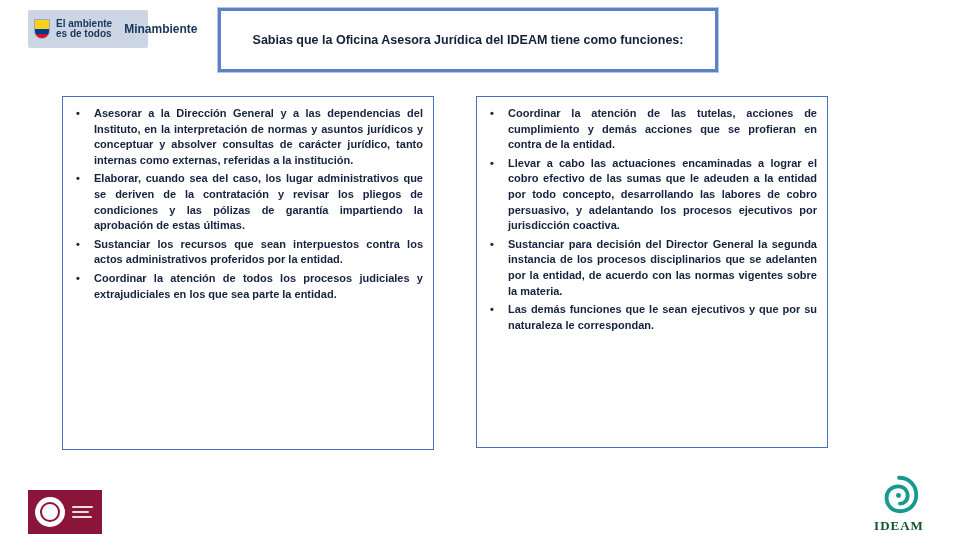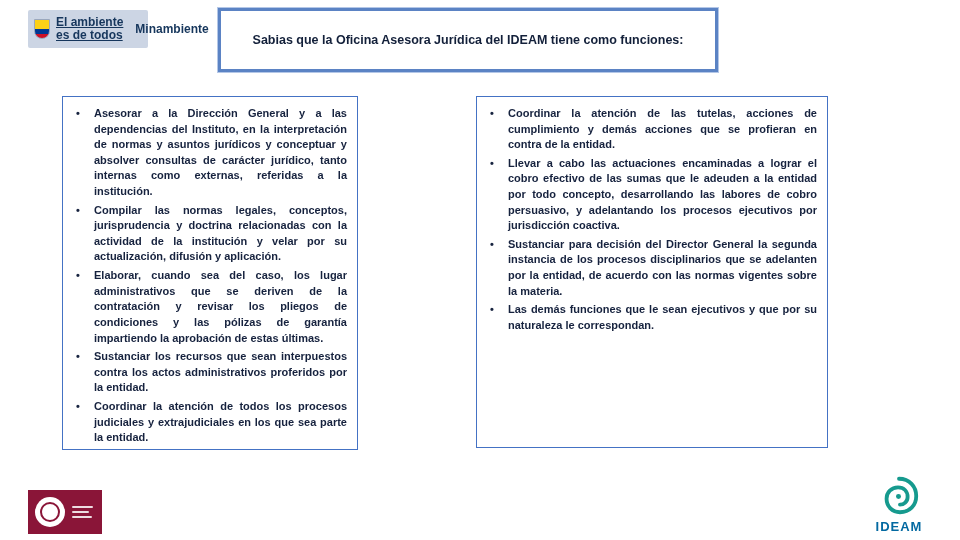--- a/index.html
+++ b/index.html
@@ -24,21 +24,21 @@
     border-radius: 2px;
   }
   .shield {
     width: 16px; height: 20px;
     border-radius: 0 0 8px 8px;
     background: linear-gradient(to bottom, #fcd116 0 50%, #003893 50% 75%, #ce1126 75% 100%);
     border: 1px solid #9aa7bd;
     flex: 0 0 auto;
   }
   .brand-text { display: flex; flex-direction: column; line-height: 1.05; }
-  .brand-text .line { font-size: 12px; font-weight: bold; color: #16365c; white-space: nowrap; text-decoration: underline; }
+  .brand-text .line { font-size: 10px; font-weight: bold; color: #16365c; white-space: nowrap; }
   .brand-divider { width: 1px; height: 24px; background: #16365c; opacity: .6; }
   .brand-ministry { font-size: 12px; color: #16365c; font-weight: bold; white-space: nowrap; }
 
   
   .title-box {
     position: absolute; left: 218px; top: 8px;
     width: 500px; height: 64px;
     background: #ffffff;
     border: 3px solid #5b83c4;
     box-shadow: 0 0 0 1px #b4c7e7;
@@ -53,21 +53,21 @@
     color: #13203a;
   }
 
   
   .panel {
     position: absolute;
     background: #ffffff;
     border: 1.6px solid #4472c4;
     padding: 9px 10px 8px 8px;
   }
-  .panel-left  { left: 62px;  top: 96px; width: 296px; height: 354px; }
+  .panel-left  { left: 62px;  top: 96px; width: 372px; height: 354px; }
   .panel-right { left: 476px; top: 96px; width: 352px; height: 352px; }
 
   ul.fn-list { list-style: none; margin: 0; padding: 0; }
   ul.fn-list li {
     position: relative;
     padding-left: 23px;
     margin-bottom: 3px;
     font-size: 11px;
     font-weight: bold;
     line-height: 1.42;
@@ -108,22 +108,23 @@
   .ideam-logo {
     position: absolute; right: 26px; bottom: 6px;
     width: 70px;
     display: flex; flex-direction: column; align-items: center;
   }
   .ideam-logo svg { display: block; }
   .ideam-label {
     font-size: 13px;
     font-weight: bold;
     letter-spacing: 1px;
-    color: #0369a1;
+    color: #14532d;
     margin-top: 1px;
+    font-family: Liberation Serif, serif;
   }
 </style>
 </head>
 <body>
 
 <div class="slide">
 
   <div class="brand-banner">
     <div class="shield"></div>
     <div class="brand-text">
@@ -134,21 +135,20 @@
     <span class="brand-ministry">Minambiente</span>
   </div>
 
   <div class="title-box">
     <h1>Sabias que la Oficina Asesora Jurídica del IDEAM tiene como funciones:</h1>
   </div>
 
   <div class="panel panel-left">
     <ul class="fn-list">
       <li>Asesorar a la Dirección General y a las dependencias del Instituto, en la interpretación de normas y asuntos jurídicos y conceptuar y absolver consultas de carácter jurídico, tanto internas como externas, referidas a la institución.</li>
-      <li>Compilar las normas legales, conceptos, jurisprudencia y doctrina relacionadas con la actividad de la institución y velar por su actualización, difusión y aplicación.</li>
       <li>Elaborar, cuando sea del caso, los lugar administrativos que se deriven de la contratación y revisar los pliegos de condiciones y las pólizas de garantía impartiendo la aprobación de estas últimas.</li>
       <li>Sustanciar los recursos que sean interpuestos contra los actos administrativos proferidos por la entidad.</li>
       <li>Coordinar la atención de todos los procesos judiciales y extrajudiciales en los que sea parte la entidad.</li>
     </ul>
   </div>
 
   <div class="panel panel-right">
     <ul class="fn-list">
       <li>Coordinar la atención de las tutelas, acciones de cumplimiento y demás acciones que se profieran en contra de la entidad.</li>
       <li>Llevar a cabo las actuaciones encaminadas a lograr el cobro efectivo de las sumas que le adeuden a la entidad por todo concepto, desarrollando las labores de cobro persuasivo, y adelantando los procesos ejecutivos por jurisdicción coactiva.</li>

